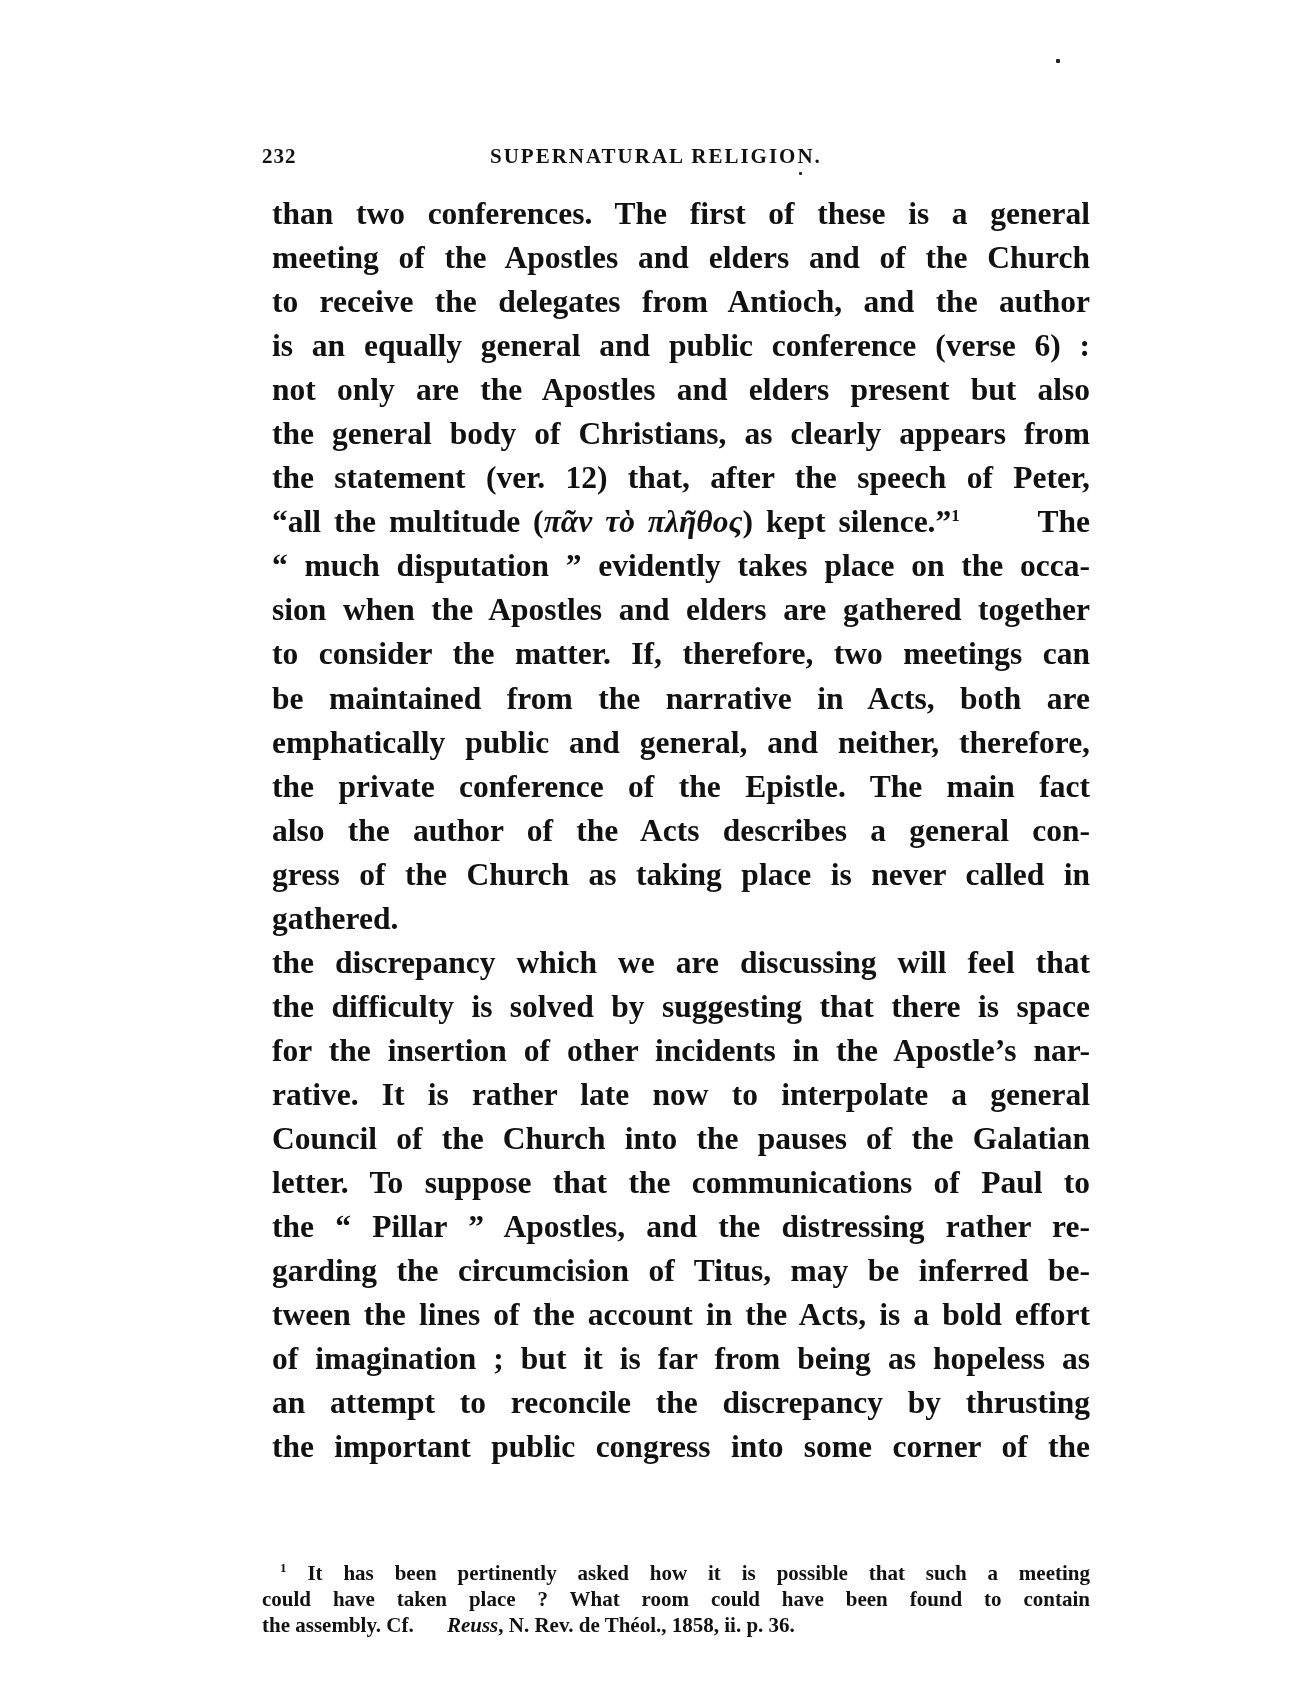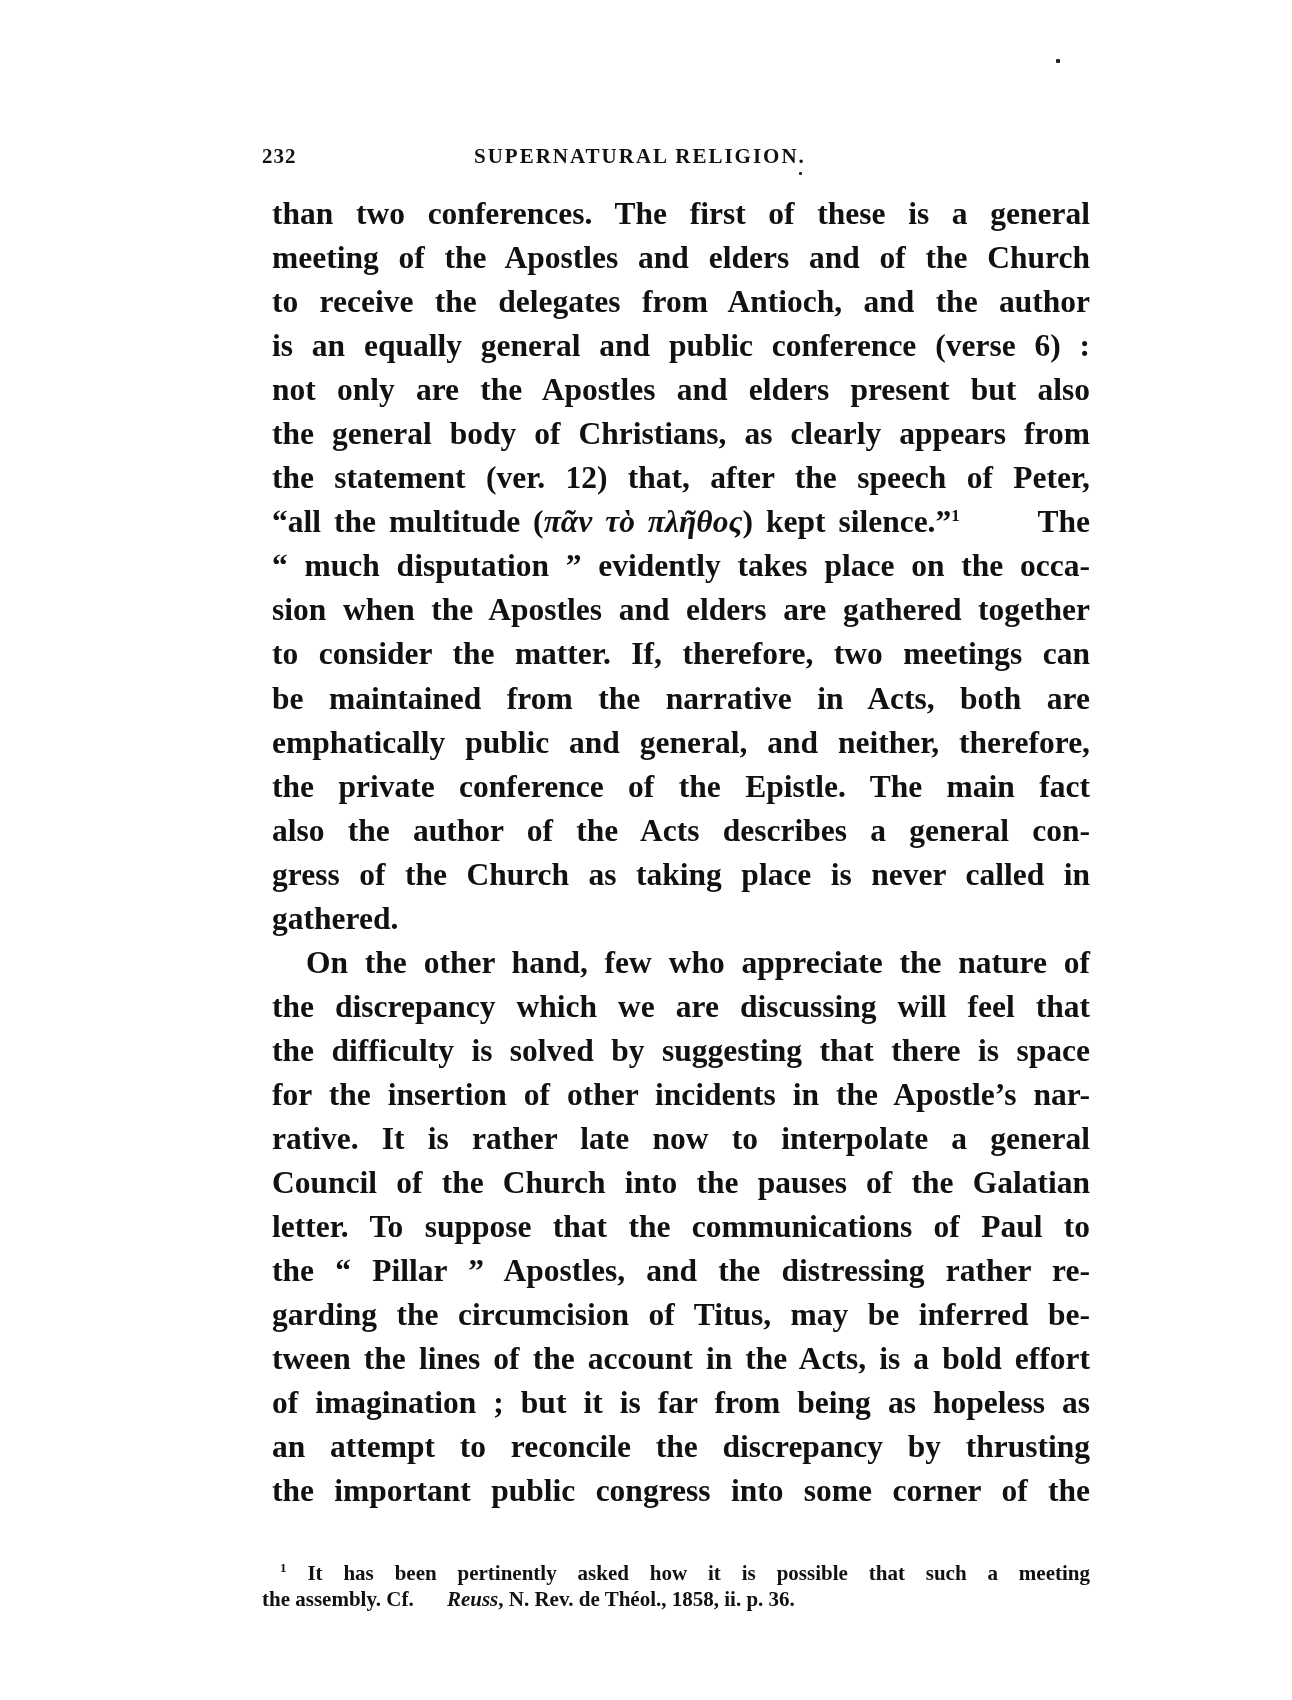--- a/index.html
+++ b/index.html
@@ -3,21 +3,21 @@
 <meta charset="utf-8">
 <style>
   html, body { margin:0; padding:0; background:#ffffff; }
   body { width:1292px; height:1700px; position:relative; overflow:hidden;
          font-family:"DejaVu Serif", "Liberation Serif", serif; color:#111; }
   .page { position:absolute; left:0; top:0; width:1292px; height:1700px; }
   .speck { position:absolute; width:4px; height:4px; background:#222; border-radius:1px; }
   .running-head { position:absolute; left:262px; top:136px; width:620px; height:40px;
                   font-family:"Liberation Serif", serif; font-weight:bold; font-size:21px; letter-spacing:1px; }
   .folio { position:absolute; left:0; top:8px; }
-  .head-title { position:absolute; left:212px; top:8px; letter-spacing:2px; }
+  .head-title { position:absolute; left:228px; top:8px; letter-spacing:2px; }
   .body-text { position:absolute; left:272px; top:192px; width:818px;
                font-family:"Liberation Serif", serif; font-size:31.5px; font-weight:bold; }
   .line { height:44.05px; line-height:44px; text-align:justify; text-align-last:justify;
           white-space:nowrap; overflow:visible; word-spacing:2px; }
   .line.last { text-align-last:left; }
   .line.indent { padding-left:34px; }
   .sup { font-size:17px; vertical-align:super; line-height:0; }
   .greek { font-style:italic; }
   .footnotes { position:absolute; left:262px; top:1560px; width:828px;
                font-family:"Liberation Serif", serif; font-size:21px; font-weight:bold; }
@@ -50,32 +50,32 @@
     <div class="line"><span>“all the multitude (</span><span class="greek">πᾶν τὸ πλῆθος</span><span>) kept silence.”</span><span class="sup">1</span>&nbsp;&nbsp;&nbsp;&nbsp;&nbsp;&nbsp;<span>The</span></div>
     <div class="line"><span>“</span> <span>much disputation ” evidently takes place on the occa-</span></div>
     <div class="line">sion when the Apostles and elders are gathered together</div>
     <div class="line">to consider the matter. If, therefore, two meetings can</div>
     <div class="line">be maintained from the narrative in Acts, both are</div>
     <div class="line">emphatically public and general, and neither, therefore,</div>
     <div class="line">the private conference of the Epistle. The main fact</div>
     <div class="line">also the author of the Acts describes a general con-</div>
     <div class="line">gress of the Church as taking place is never called in</div>
     <div class="line last">gathered.</div>
-    <div class="line indent">On the other hand, few who appreciate the nature of</div>
     <div class="line">the discrepancy which we are discussing will feel that</div>
     <div class="line">the difficulty is solved by suggesting that there is space</div>
     <div class="line">for the insertion of other incidents in the Apostle’s nar-</div>
     <div class="line">rative. It is rather late now to interpolate a general</div>
     <div class="line">Council of the Church into the pauses of the Galatian</div>
     <div class="line">letter. To suppose that the communications of Paul to</div>
     <div class="line">the “ Pillar ” Apostles, and the distressing rather re-</div>
     <div class="line">garding the circumcision of Titus, may be inferred be-</div>
     <div class="line">tween the lines of the account in the Acts, is a bold effort</div>
     <div class="line">of imagination ; but it is far from being as hopeless as</div>
     <div class="line">an attempt to reconcile the discrepancy by thrusting</div>
     <div class="line">the important public congress into some corner of the</div>
   </div>
 
   <div class="footnotes">
     <div class="fline indent"><span class="fsup">1</span> <span>It has been pertinently asked how it is possible that such a meeting</span></div>
+    <div class="fline">could have taken place ? What room could have been found to contain</div>
     <div class="fline last"><span>the assembly. Cf. </span><span class="it">Reuss</span><span>, N. Rev. de Théol., 1858, ii. p. 36.</span></div>
   </div>
 </div>
 
 </body></html>

